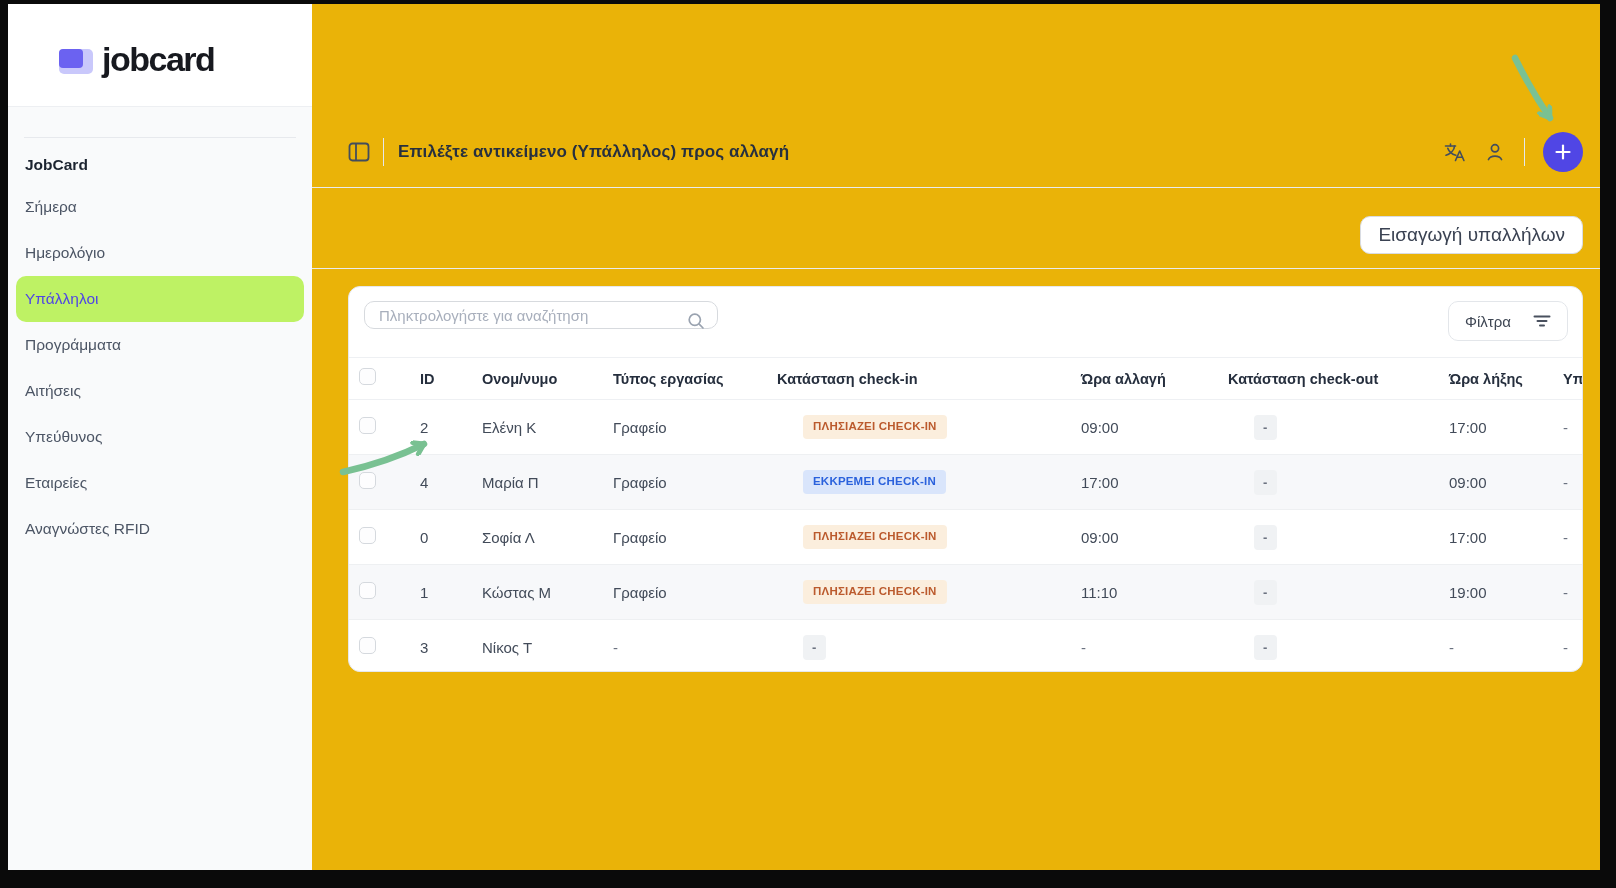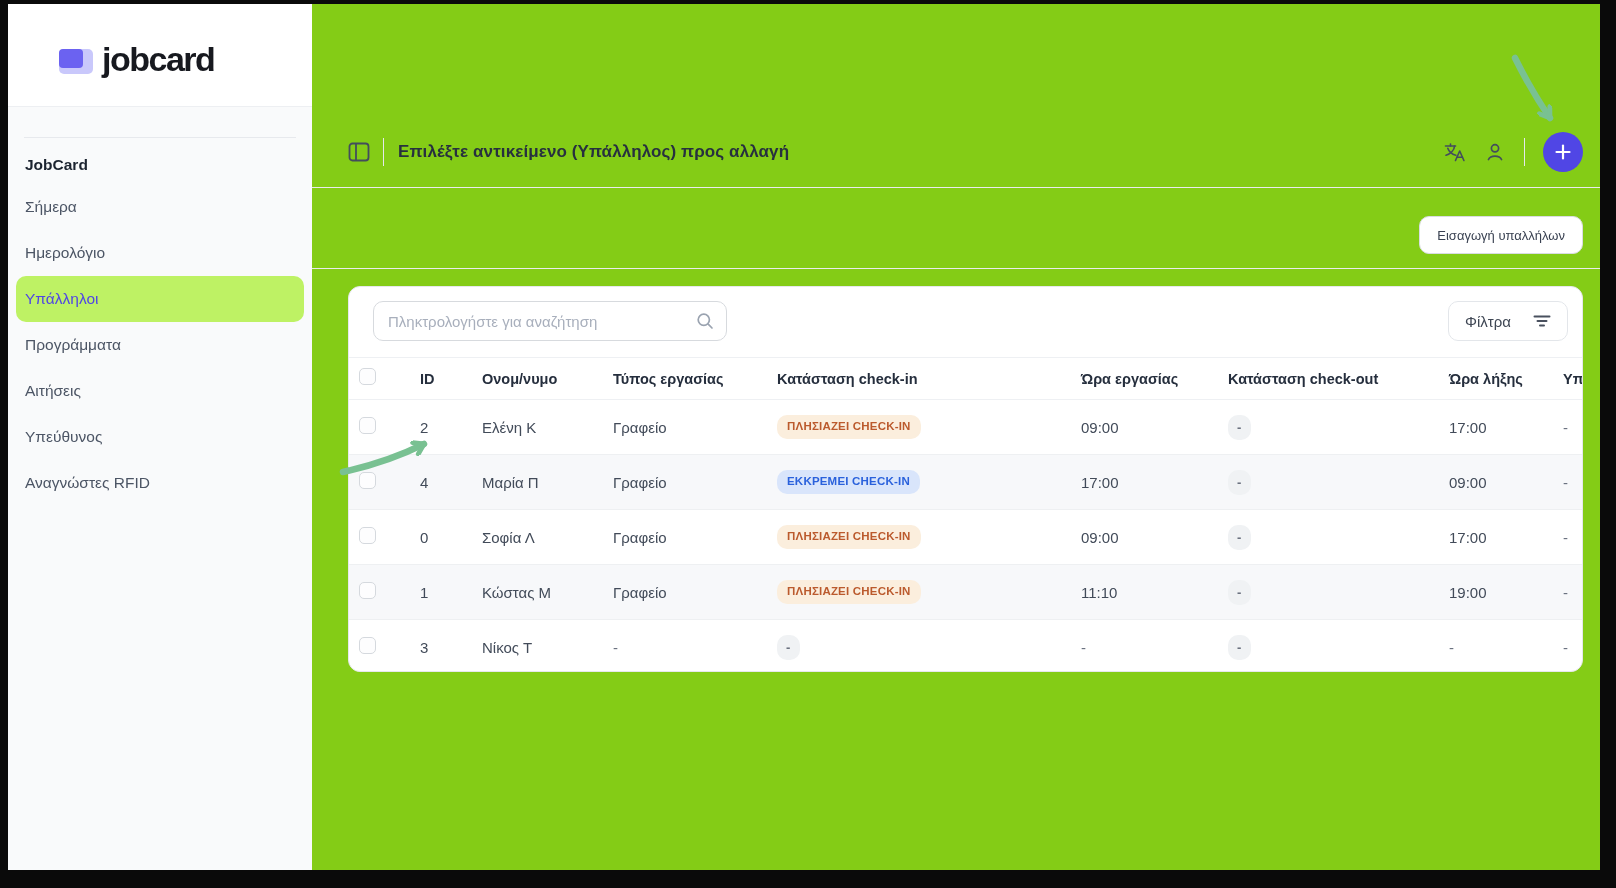--- a/index.html
+++ b/index.html
@@ -16,54 +16,54 @@
   .logo-mark{position:absolute;left:51px;top:45px;width:34px;height:25px;}
   .lm-light{position:absolute;left:0;top:0;width:34px;height:25px;background:#c9c8fb;border-radius:5px;}
   .lm-dark{position:absolute;left:0;top:0;width:24px;height:19px;background:#6b62f1;border-radius:4px;}
   .logo-text{position:absolute;left:94px;top:36px;font-size:34px;font-weight:800;letter-spacing:-1.5px;color:#17191f;}
   .side-divider{margin:30px 16px 0 16px;border-top:1px solid #e7e9ed;}
   .side-section{margin:14px 0 6px 17px;font-size:15.5px;font-weight:700;color:#1c2430;height:26px;display:flex;align-items:center;}
   .side-item{height:46px;display:flex;align-items:center;padding-left:9px;margin:0 8px;font-size:15.5px;color:#4c5565;border-radius:10px;cursor:pointer;}
   .side-item.active{background:#bef264;color:#4f46e5;font-weight:400;}
 
   
-  .main{position:absolute;left:304px;top:0;right:0;bottom:0;background:#84cc16;}
+  .main{position:absolute;left:304px;top:0;right:0;bottom:0;background:#eab308;}
   .header{position:absolute;left:0;right:0;top:0;height:183px;border-bottom:1px solid #e9ebee;}
   .header-inner{position:absolute;left:36px;right:17px;top:126px;height:44px;display:flex;align-items:center;}
   .icon-btn{display:flex;align-items:center;justify-content:center;cursor:pointer;background:none;border:none;padding:0;}
   .vdiv{width:1px;height:28px;background:#e5e8ec;}
   .hdr-vdiv{margin:0 14px 0 13px;}
   .page-title{font-size:17px;font-weight:700;color:#27303f;letter-spacing:.1px;}
   .hdr-right{margin-left:auto;display:flex;align-items:center;gap:18px;}
   .add-btn{width:40px;height:40px;border-radius:50%;background:#5046e5;border:none;display:flex;align-items:center;justify-content:center;cursor:pointer;}
 
   .toolbar-row{position:absolute;left:0;right:0;top:183px;height:81px;border-bottom:1px solid #e9ebee;}
-  .import-btn{position:absolute;right:17px;top:29px;height:38px;padding:0 17px;background:#ffffff;border:1px solid #d9dce2;border-radius:10px;font-size:13px;color:#3a4252;font-family:inherit;cursor:pointer;}
+  .import-btn{position:absolute;right:17px;top:29px;height:38px;padding:0 17px;background:#ffffff;border:1px solid #d9dce2;border-radius:10px;font-size:19px;color:#3a4252;font-family:inherit;cursor:pointer;}
 
   
   .card{position:absolute;left:36px;right:17px;top:282px;height:384px;background:#ffffff;border:1px solid #e6e8ec;border-radius:12px;overflow:hidden;}
   .card-top{position:relative;height:70px;}
-  .search-wrap{position:absolute;left:24px;top:14px;width:354px;height:40px;}
+  .search-wrap{position:absolute;left:15px;top:14px;width:354px;height:28px;}
   .search-input{width:100%;height:100%;box-sizing:border-box;border:1px solid #d7dade;border-radius:10px;padding:0 38px 0 14px;font-size:15px;color:#3a4252;font-family:inherit;background:#fff;outline:none;}
   .search-input::placeholder{color:#a8afbc;}
   .search-icon{position:absolute;right:12px;top:10px;}
   .filters-btn{position:absolute;right:14px;top:14px;height:40px;padding:0 16px;display:flex;align-items:center;gap:22px;background:#fff;border:1px solid #e3e6ea;border-radius:10px;font-size:15px;color:#3f4754;font-family:inherit;cursor:pointer;}
 
   .trow{display:grid;grid-template-columns:37px 38px 107px 140px 280px 123px 197px 90px 1fr;align-items:center;gap:24px;}
   .thead{height:41px;border-top:1px solid #eef0f3;border-bottom:1px solid #eef0f3;}
   .th{padding-left:10px;font-size:14.5px;font-weight:700;color:#252e3d;}
   .tdata{height:54px;border-bottom:1px solid #eef0f2;}
   .tdata:last-child{border-bottom:none;}
   .tdata.stripe{background:#f7f8fa;}
   .td{padding-left:10px;font-size:15px;color:#424b59;}
   .td.dash{color:#6b7280;}
   .cbcell{padding-left:10px;}
   .cbx{display:inline-block;width:17px;height:17px;border:1.5px solid #d5d9de;border-radius:5px;background:#fdfdfe;cursor:pointer;box-sizing:border-box;}
 
-  .badge{display:inline-block;font-weight:700;font-size:11.5px;letter-spacing:.2px;padding:6px 10px;border-radius:10px;line-height:1;}
+  .badge{display:inline-block;font-weight:700;font-size:11.5px;letter-spacing:.2px;padding:6px 10px;border-radius:4px;line-height:1;margin-left:26px;}
   .badge.warning{background:#fbeedd;color:#bb5a2d;}
   .badge.info{background:#d9e5fb;color:#2a61dc;}
   .badge.muted{background:#f0f2f4;color:#6b7280;font-weight:600;font-size:13px;padding:6px 9px;}
 
   
   .overlay{position:absolute;left:0;top:0;width:1616px;height:888px;pointer-events:none;}
 </style>
 </head>
 <body>
 
@@ -79,20 +79,21 @@
     </div>
     <div class="side-divider"></div>
     <div class="side-section">JobCard</div>
     <nav id="side-nav">
         <div class="side-item">Σήμερα</div>
         <div class="side-item">Ημερολόγιο</div>
         <div class="side-item active">Υπάλληλοι</div>
         <div class="side-item">Προγράμματα</div>
         <div class="side-item">Αιτήσεις</div>
         <div class="side-item">Υπεύθυνος</div>
+        <div class="side-item">Εταιρείες</div>
         <div class="side-item">Αναγνώστες RFID</div>
       </nav>
   </aside>
 
   <div class="main">
 
     <div class="header">
       <div class="header-inner">
         <button class="icon-btn">
           <svg width="22" height="20" viewBox="0 0 22 20" fill="none" stroke="#434d5c" stroke-width="1.8">
@@ -156,21 +157,21 @@
       </div>
 
       <div class="trow thead" id="thead-row">
         <div class="cbcell">
           <span class="cbx"></span>
         </div>
       <div class="th">ID</div>
           <div class="th">Ονομ/νυμο</div>
           <div class="th">Τύπος εργασίας</div>
           <div class="th">Κατάσταση check-in</div>
-          <div class="th">Ώρα εργασίας</div>
+          <div class="th">Ώρα αλλαγή</div>
           <div class="th">Κατάσταση check-out</div>
           <div class="th">Ώρα λήξης</div>
           <div class="th">Υπεύθυνος</div>
         </div>
 
       <div id="tbody">
           <div class="trow tdata">
             <div class="cbcell"><span class="cbx"></span></div>
             <div class="td">2</div>
             <div class="td">Ελένη Κ</div>

